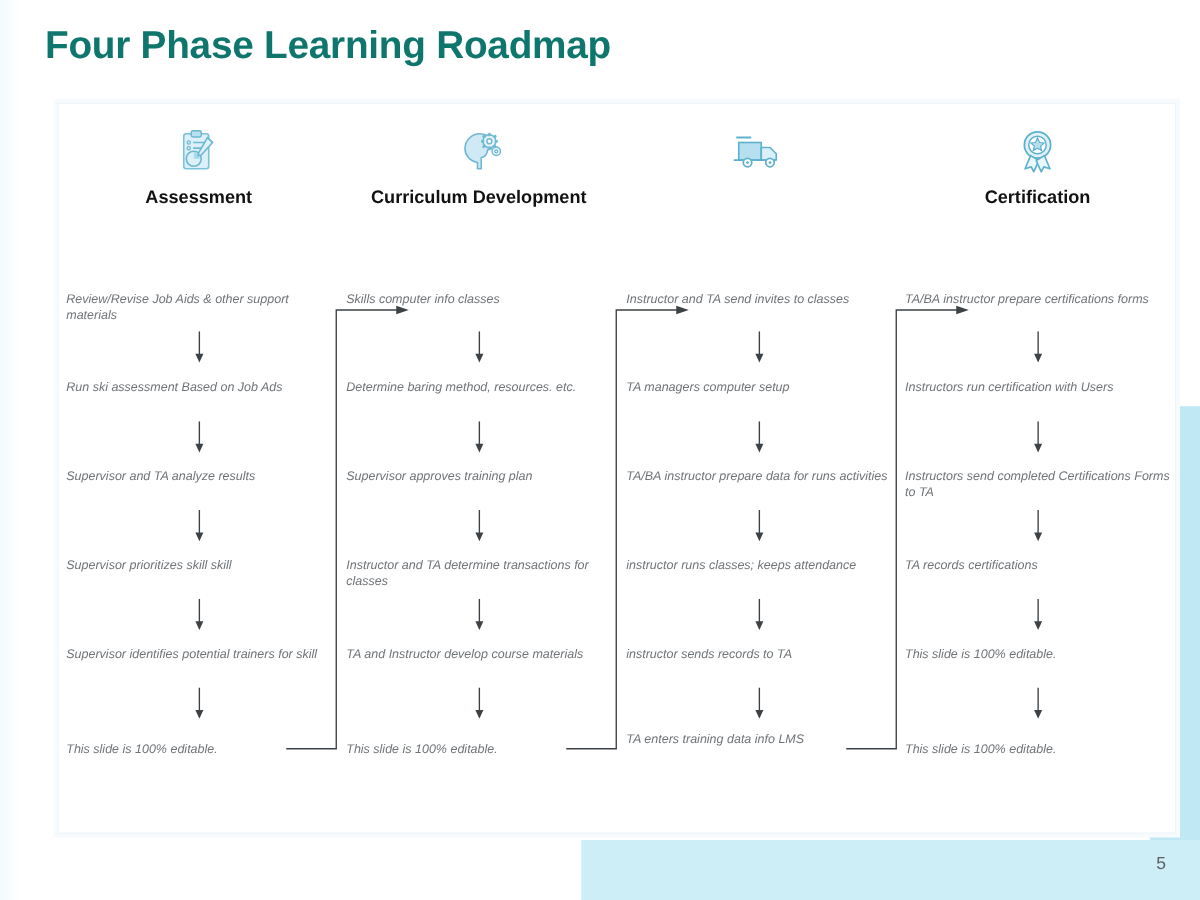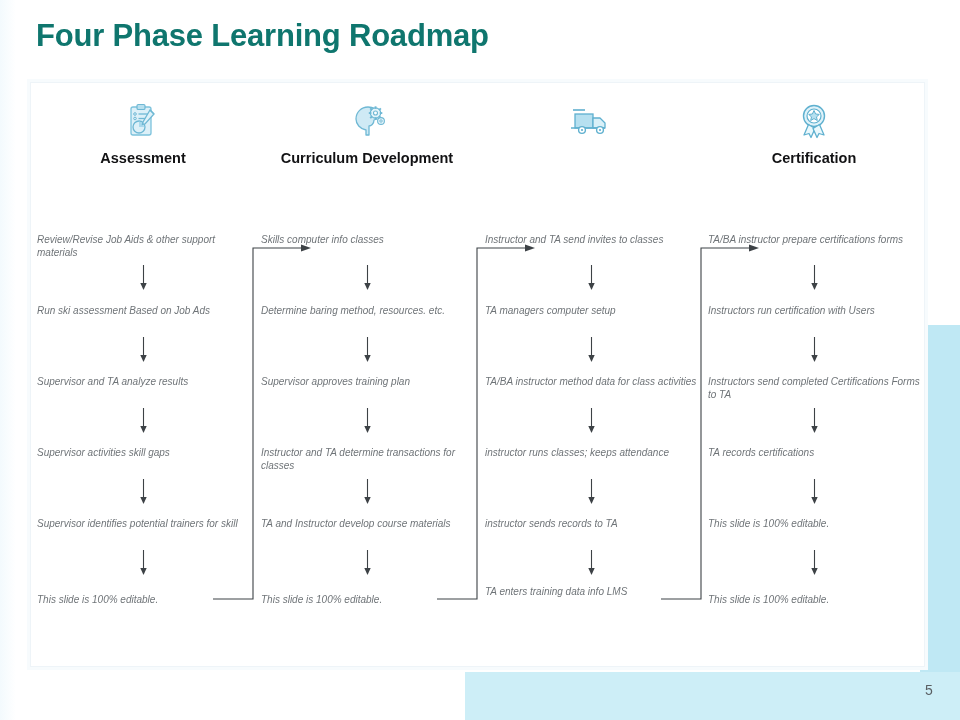--- a/index.html
+++ b/index.html
@@ -48,21 +48,21 @@
     font-size: 31px;
     font-weight: bold;
     color: #0f766e;
     letter-spacing: -0.2px;
     white-space: nowrap;
   }
 
   
   .card {
     position: absolute;
-    left: 30px; top: 82px;
+    left: 46px; top: 82px;
     width: 895px; height: 585px;
     background: #ffffff;
     border: 1px solid #eef4f8;
     box-shadow: 0 0 0 3px #f7fbfd;
   }
 
   
   .col {
     position: absolute;
     top: 0;
@@ -188,21 +188,21 @@
               <path d="M1.3 18 L4.5 25 L7.7 18 Z" fill="#3d4246"></path>
             </svg>
         </div>
         <div class="step" style="top:292px">Supervisor and TA analyze results</div>
         <div class="arrow-down" style="top:325px">
           <svg width="9" height="26">
               <line x1="4.5" y1="0" x2="4.5" y2="20" stroke="#3d4246" stroke-width="1.1"></line>
               <path d="M1.3 18 L4.5 25 L7.7 18 Z" fill="#3d4246"></path>
             </svg>
         </div>
-        <div class="step" style="top:363px">Supervisor activities skill gaps</div>
+        <div class="step" style="top:363px">Supervisor prioritizes skill skill</div>
         <div class="arrow-down" style="top:396px">
           <svg width="9" height="26">
               <line x1="4.5" y1="0" x2="4.5" y2="20" stroke="#3d4246" stroke-width="1.1"></line>
               <path d="M1.3 18 L4.5 25 L7.7 18 Z" fill="#3d4246"></path>
             </svg>
         </div>
         <div class="step" style="top:434px">Supervisor identifies potential trainers for skill</div>
         <div class="arrow-down" style="top:467px">
           <svg width="9" height="26">
               <line x1="4.5" y1="0" x2="4.5" y2="20" stroke="#3d4246" stroke-width="1.1"></line>
@@ -301,21 +301,21 @@
               <path d="M1.3 18 L4.5 25 L7.7 18 Z" fill="#3d4246"></path>
             </svg>
         </div>
         <div class="step" style="top:221px">TA managers computer setup</div>
         <div class="arrow-down" style="top:254px">
           <svg width="9" height="26">
               <line x1="4.5" y1="0" x2="4.5" y2="20" stroke="#3d4246" stroke-width="1.1"></line>
               <path d="M1.3 18 L4.5 25 L7.7 18 Z" fill="#3d4246"></path>
             </svg>
         </div>
-        <div class="step" style="top:292px">TA/BA instructor method data for class activities</div>
+        <div class="step" style="top:292px">TA/BA instructor prepare data for runs activities</div>
         <div class="arrow-down" style="top:325px">
           <svg width="9" height="26">
               <line x1="4.5" y1="0" x2="4.5" y2="20" stroke="#3d4246" stroke-width="1.1"></line>
               <path d="M1.3 18 L4.5 25 L7.7 18 Z" fill="#3d4246"></path>
             </svg>
         </div>
         <div class="step" style="top:363px">instructor runs classes; keeps attendance</div>
         <div class="arrow-down" style="top:396px">
           <svg width="9" height="26">
               <line x1="4.5" y1="0" x2="4.5" y2="20" stroke="#3d4246" stroke-width="1.1"></line>

